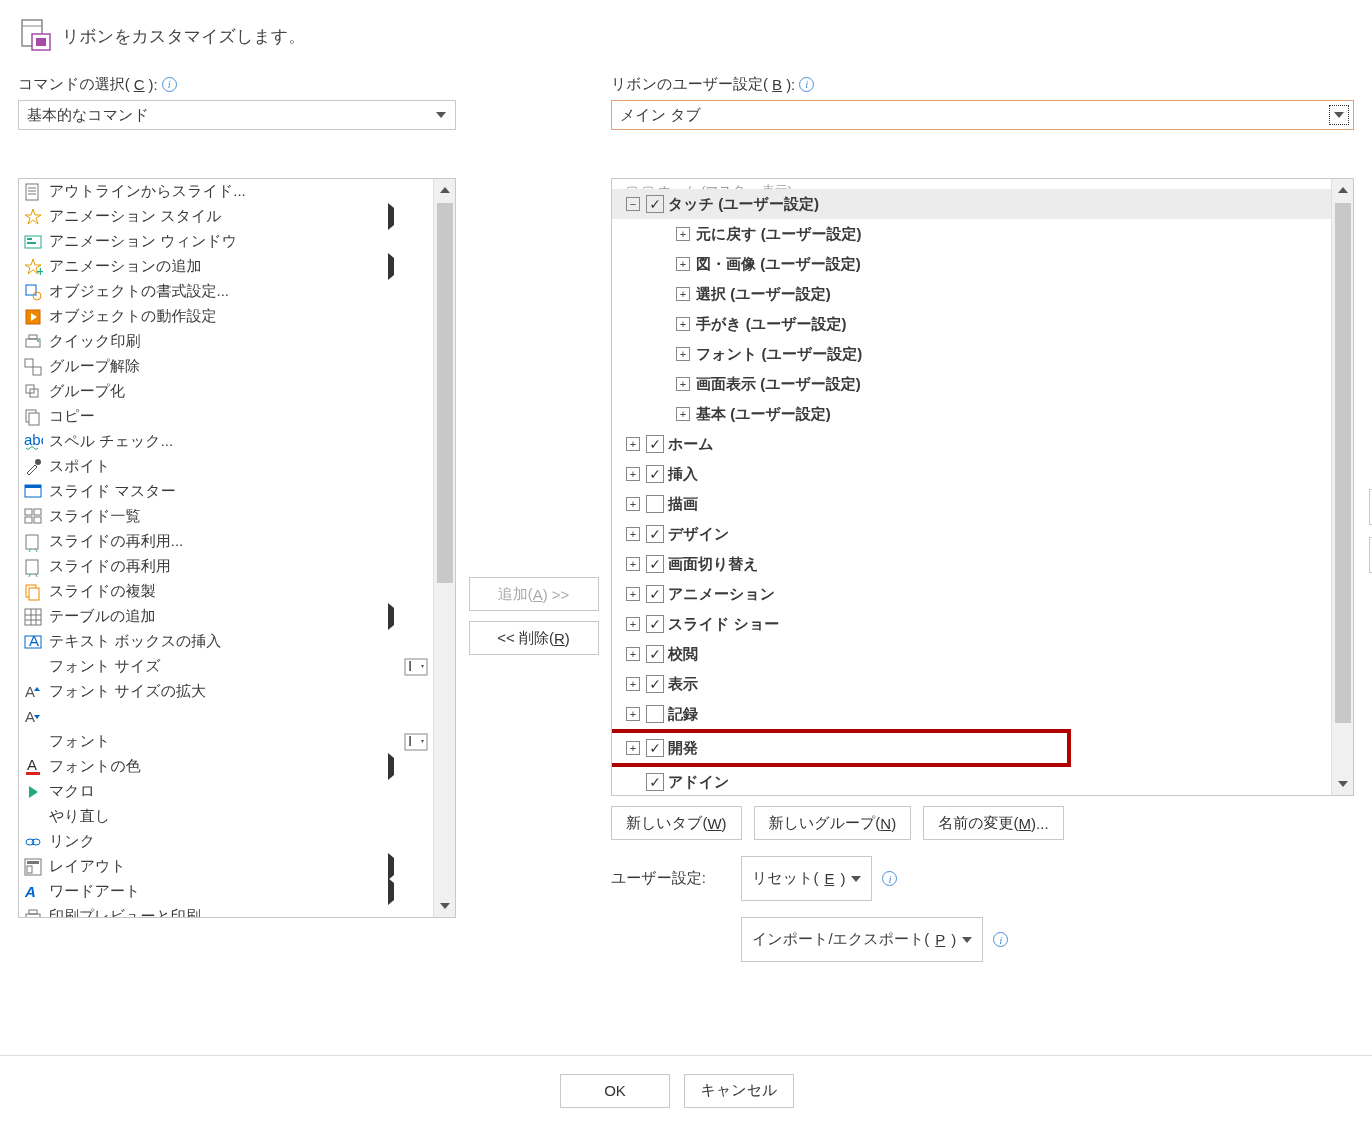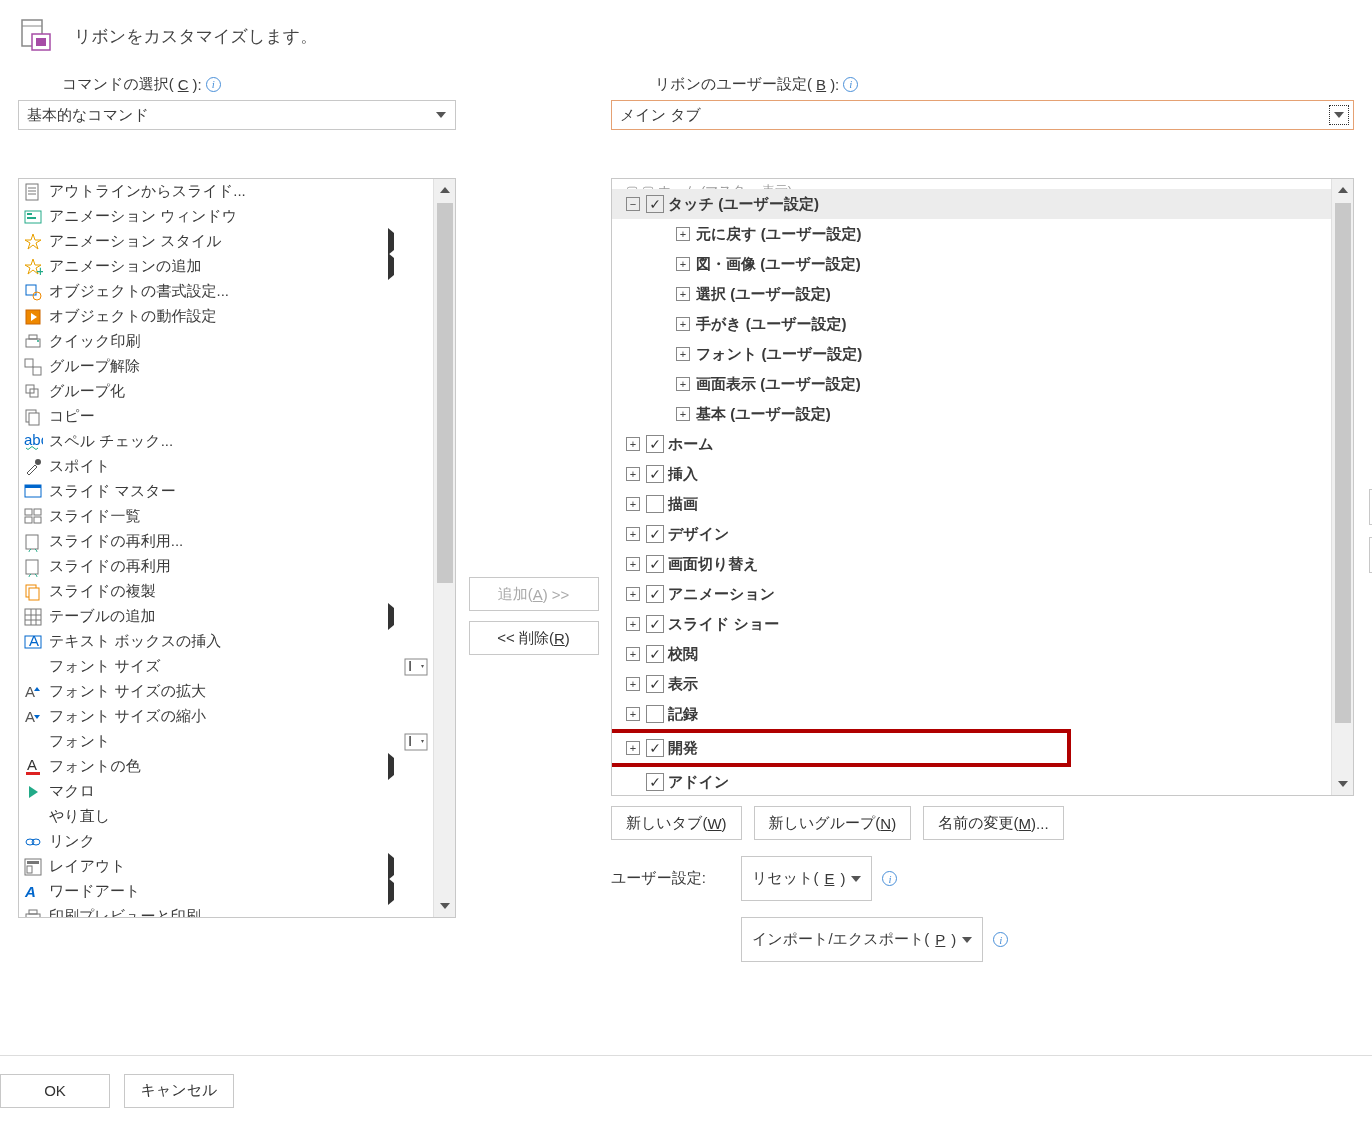--- a/index.html
+++ b/index.html
@@ -1,24 +1,24 @@
 <!DOCTYPE html>
 <html><head>
 <meta charset="utf-8">
 <style>
 * { box-sizing: border-box; font-family: "Yu Gothic UI", "Meiryo", sans-serif; font-size: 15px; }
 body { margin: 0; padding: 0; background: #fff; color: #3a3a3a; width: 1372px; height: 1125px; position: relative; }
-.header { padding: 18px 18px 8px 18px; display: flex; align-items: center; gap: 20px; }
+.header { padding: 18px 18px 8px 18px; display: flex; align-items: center; gap: 8px; }
 .header-icon { width: 36px; height: 36px; }
 .header-title { font-size: 17px; color: #444; }
 .cols { display: flex; padding: 8px 18px 0 18px; gap: 0; }
 .col-left { width: 438px; }
 .col-mid { width: 155px; display: flex; flex-direction: column; align-items: center; justify-content: center; gap: 10px; padding-top: 200px; }
 .col-right { flex: 1; }
-.lbl { display: flex; align-items: center; gap: 4px; height: 28px; margin-left: 44px; }
+.lbl { display: flex; align-items: center; gap: 4px; height: 28px; }
 .info-icon { width: 15px; height: 15px; border: 1px solid #4a90d9; border-radius: 50%; display: inline-flex; align-items: center; justify-content: center; color: #4a90d9; font-size: 11px; font-style: italic; font-family: Georgia, serif; }
 .combo { width: 100%; height: 30px; border: 1px solid #c8c8c8; background: #fff; display: flex; align-items: center; padding: 8px 8px; position: relative; margin-top: 2px; }
 .combo .arr { position: absolute; right: 4px; top: 4px; width: 20px; height: 20px; display: flex; align-items: center; justify-content: center; }
 .combo-hl { border: 1px solid #e5a173; }
 .combo-hl .arr { border: 1px dotted #333; }
 .listbox { border: 1px solid #c8c8c8; margin-top: 48px; height: 740px; display: flex; position: relative; }
 .lb-content { flex: 1; overflow: hidden; }
 .lb-scroll { width: 22px; background: #f0f0f0; border-left: 1px solid #e0e0e0; position: relative; }
 .sb-up, .sb-down { position: absolute; left: 0; width: 100%; height: 22px; display: flex; align-items: center; justify-content: center; color: #555; }
 .sb-up { top: 0; }
@@ -41,21 +41,21 @@
 .ind2 { padding-left: 64px; }
 .highlight-box { border: 4px solid #b00000; }
 .btn { border: 1px solid #c8c8c8; background: #fff; padding: 4px 14px; color: #333; cursor: default; min-height: 34px; display: inline-flex; align-items: center; justify-content: center; }
 .btn.disabled { color: #aaa; }
 .btn-row { display: flex; gap: 12px; margin-top: 10px; flex-wrap: wrap; align-items: center; }
 .reset-row { display: flex; align-items: center; gap: 10px; margin-top: 16px; }
 .reset-lbl { width: 120px; }
 .drop-btn { border: 1px solid #c8c8c8; padding: 12px 10px; display: inline-flex; align-items: center; gap: 6px; }
 .arrows { position: absolute; right: -52px; top: 310px; display: flex; flex-direction: column; gap: 12px; }
 .arrow-btn { width: 36px; height: 36px; border: 1px solid #c8c8c8; display: flex; align-items: center; justify-content: center; background: #fff; }
-.footer { position: absolute; bottom: 0; left: 0; right: 0; border-top: 1px solid #ddd; height: 70px; display: flex; align-items: center; justify-content: flex-start; gap: 14px; padding-right: 18px; }
+.footer { position: absolute; bottom: 0; left: 0; right: 0; border-top: 1px solid #ddd; height: 70px; display: flex; align-items: center; justify-content: center; gap: 14px; padding-right: 18px; }
 .footer .btn { min-width: 110px; }
 .u { text-decoration: underline; }
 svg { display: block; }
 .tri-down { width: 0; height: 0; border-left: 5px solid transparent; border-right: 5px solid transparent; border-top: 6px solid #555; }
 .tri-up { width: 0; height: 0; border-left: 5px solid transparent; border-right: 5px solid transparent; border-bottom: 6px solid #555; }
 .tri-right { width: 0; height: 0; border-top: 5px solid transparent; border-bottom: 5px solid transparent; border-left: 6px solid #333; }
 </style>
 </head>
 <body>
 
@@ -97,37 +97,37 @@
                 <line x1="5" y1="12" x2="13" y2="12" stroke="#777"></line>
               </svg>
             </span>
     <span class="cmd-txt">アウトラインからスライド...</span>
     <span class="cmd-sub"></span>
     <span class="cmd-glyph"></span>
           </div>
           <div class="cmd-row">
             <span class="cmd-ico">
               <svg width="20" height="20" viewBox="0 0 20 20">
+                <polygon points="10,2 12,8 18,8 13,11 15,17 10,13 5,17 7,11 2,8 8,8" fill="none" stroke="#e8a000"></polygon>
+              </svg>
+            </span>
+    <span class="cmd-txt">アニメーション スタイル</span>
+    <span class="cmd-sub"><span class="tri-right"></span></span>
+    <span class="cmd-glyph"></span>
+          </div>
+          <div class="cmd-row">
+            <span class="cmd-ico">
+              <svg width="20" height="20" viewBox="0 0 20 20">
                 <rect x="2" y="4" width="16" height="12" fill="none" stroke="#2a8"></rect>
                 <rect x="4" y="6" width="5" height="2" fill="#2a8"></rect>
                 <rect x="4" y="10" width="9" height="2" fill="#2a8"></rect>
               </svg>
             </span>
     <span class="cmd-txt">アニメーション ウィンドウ</span>
     <span class="cmd-sub"></span>
-    <span class="cmd-glyph"></span>
-          </div>
-          <div class="cmd-row">
-            <span class="cmd-ico">
-              <svg width="20" height="20" viewBox="0 0 20 20">
-                <polygon points="10,2 12,8 18,8 13,11 15,17 10,13 5,17 7,11 2,8 8,8" fill="none" stroke="#e8a000"></polygon>
-              </svg>
-            </span>
-    <span class="cmd-txt">アニメーション スタイル</span>
-    <span class="cmd-sub"><span class="tri-right"></span></span>
     <span class="cmd-glyph"></span>
           </div>
           <div class="cmd-row">
             <span class="cmd-ico">
               <svg width="20" height="20" viewBox="0 0 20 20">
                 <polygon points="10,2 12,8 18,8 13,11 15,17 10,13 5,17 7,11 2,8 8,8" fill="none" stroke="#e8a000"></polygon>
                 <text x="13" y="19" font-size="10" fill="#2a8">+</text>
               </svg>
             </span>
     <span class="cmd-txt">アニメーションの追加</span>
@@ -328,21 +328,20 @@
     <span class="cmd-sub"></span>
     <span class="cmd-glyph"></span>
           </div>
           <div class="cmd-row">
             <span class="cmd-ico">
               <svg width="20" height="20" viewBox="0 0 20 20">
                 <text x="2" y="15" font-size="13" fill="#555">A</text>
                 <polygon points="14,5 17,9 20,5" fill="#06c" transform="translate(-3,3)"></polygon>
               </svg>
             </span>
-    <span class="cmd-txt">フォント サイズの縮小</span>
     <span class="cmd-sub"></span>
     <span class="cmd-glyph"></span>
           </div>
           <div class="cmd-row">
             <span class="cmd-ico"></span>
     <span class="cmd-txt">フォント</span>
     <span class="cmd-sub"></span>
     <span class="cmd-glyph">
               <svg width="24" height="18" viewBox="0 0 24 18">
                 <rect x="1" y="1" width="22" height="16" fill="none" stroke="#888"></rect>

